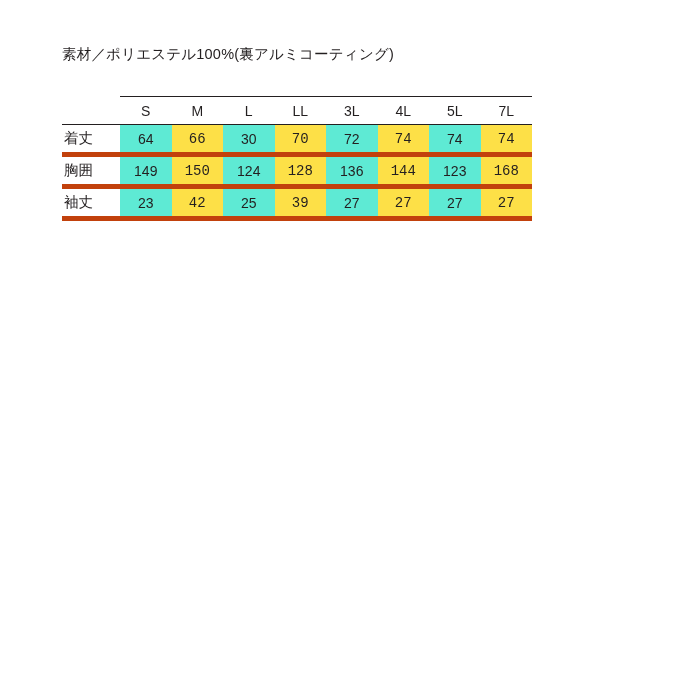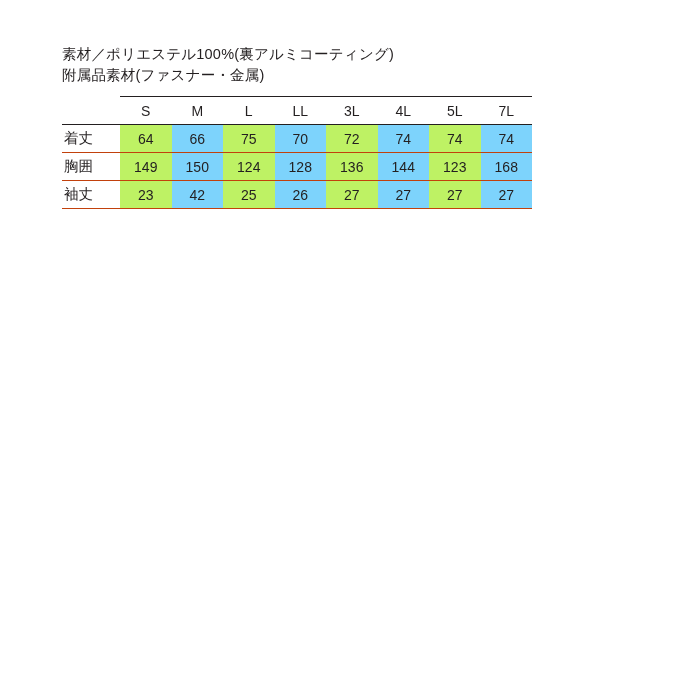--- a/index.html
+++ b/index.html
@@ -66,39 +66,39 @@
     border-top: 1px solid #ffffff;
     border-bottom: 1px solid #231f20;
   }
   table.spec tbody th.rowlabel {
     text-align: left;
     padding-left: 2px;
     background: #ffffff;
     font-size: 14.5px;
   }
   td.shaded {
-    background: #bef264;
+    background: #5eead4;
   }
   td.plain {
-    background: #7dd3fc;
+    background: #fde047;
+    font-family: Liberation Mono, monospace;
   }
   table.spec tbody tr td,
   table.spec tbody tr th {
     border-top: 1px solid #231f20;
-    border-bottom: 1px solid #c2410c;
+    border-bottom: 5px solid #c2410c;
   }
 </style>
 </head>
 <body>
 
 <div class="page">
 
   <div class="notes">
     <span class="note-line">素材／ポリエステル100%(裏アルミコーティング)</span>
-    <span class="note-line">附属品素材(ファスナー・金属)</span>
   </div>
 
   <div class="spec-table-wrap">
     <table class="spec">
       <colgroup>
         <col class="lbl">
         <col class="val">
           <col class="val">
           <col class="val">
           <col class="val">
@@ -118,21 +118,21 @@
           <th class="plain">4L</th>
           <th class="plain">5L</th>
           <th class="plain">7L</th>
         </tr>
       </thead>
       <tbody>
         <tr>
           <th class="rowlabel">着丈</th>
           <td class="shaded">64</td>
           <td class="plain">66</td>
-          <td class="shaded">75</td>
+          <td class="shaded">30</td>
           <td class="plain">70</td>
           <td class="shaded">72</td>
           <td class="plain">74</td>
           <td class="shaded">74</td>
           <td class="plain">74</td>
         </tr>
         <tr>
           <th class="rowlabel">胸囲</th>
           <td class="shaded">149</td>
           <td class="plain">150</td>
@@ -141,21 +141,21 @@
           <td class="shaded">136</td>
           <td class="plain">144</td>
           <td class="shaded">123</td>
           <td class="plain">168</td>
         </tr>
         <tr>
           <th class="rowlabel">袖丈</th>
           <td class="shaded">23</td>
           <td class="plain">42</td>
           <td class="shaded">25</td>
-          <td class="plain">26</td>
+          <td class="plain">39</td>
           <td class="shaded">27</td>
           <td class="plain">27</td>
           <td class="shaded">27</td>
           <td class="plain">27</td>
         </tr>
       </tbody>
     </table>
   </div>
 
 </div>

